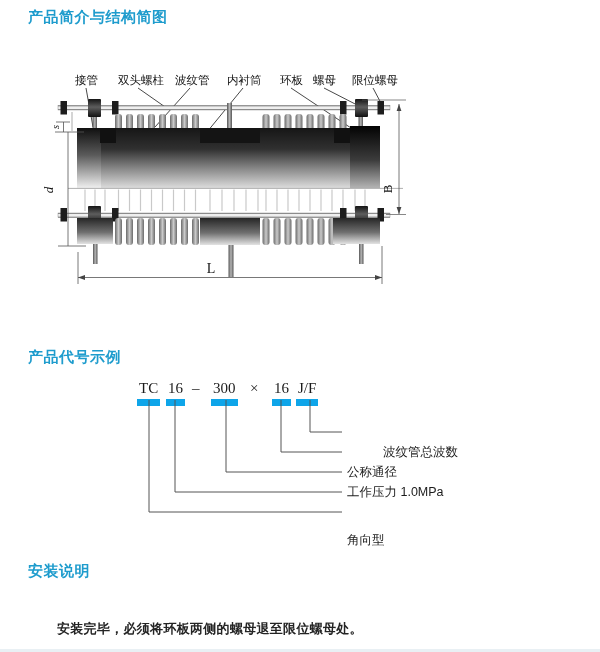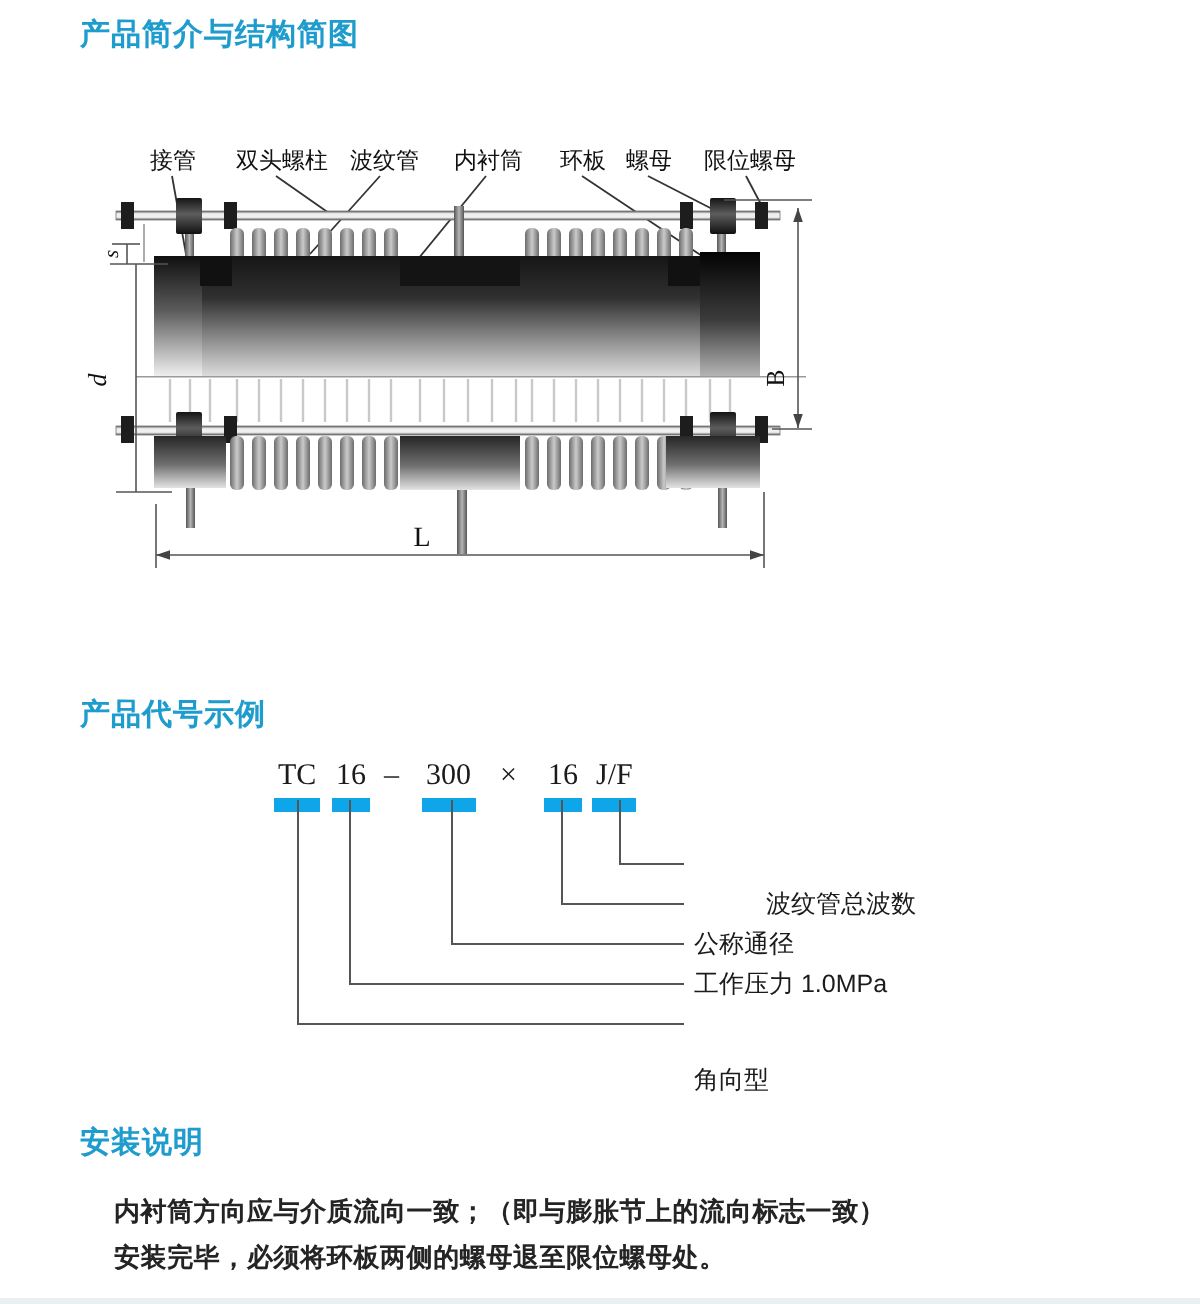--- a/index.html
+++ b/index.html
@@ -1,18 +1,18 @@
 <!DOCTYPE html>
 <html><head>
 <meta charset="utf-8">
 <style>
   html,body{margin:0;padding:0;background:#fff;}
   .page{position:relative;width:600px;height:652px;background:#ffffff;overflow:hidden;
         font-family:"Liberation Sans",sans-serif;color:#222;}
-  .sec-title{position:absolute;left:40px;color:#1e9ccd;font-size:15px;font-weight:bold;
+  .sec-title{position:absolute;left:28px;color:#1e9ccd;font-size:15px;font-weight:bold;
              letter-spacing:.5px;white-space:nowrap;text-align:right;}
   .code-part{position:absolute;top:380px;font-family:"Liberation Serif",serif;font-size:15px;
              color:#1b1b1b;white-space:nowrap;}
   .code-part.u{border-bottom:7px solid #0ea5e9;padding:0 2px 2px 2px;}
   .callout{position:absolute;left:347px;height:16px;font-size:12.5px;font-weight:500;
            color:#1b1b1b;white-space:nowrap;}
   .instr{position:absolute;left:57px;font-size:13px;font-weight:600;color:#242424;
          white-space:nowrap;letter-spacing:.3px;}
   .bottom-edge{position:absolute;left:0;bottom:0;width:600px;height:3px;background:#e9f0f4;}
   svg text{user-select:none;}
@@ -260,17 +260,16 @@
       <path d="M310,400 V432 H342"></path>
     </g>
   </svg>
 
   <div class="callout" style="top:444px;margin-left:36px;">波纹管总波数</div>
   <div class="callout" style="top:464px;">公称通径</div>
   <div class="callout" style="top:484px;">工作压力 1.0MPa</div>
   <div class="callout" style="top:532px;">角向型</div>
 
   <div class="sec-title" style="top:562px;">安装说明</div>
-  <div class="instr" style="top:597px;">内衬筒方向应与介质流向一致；（即与膨胀节上的流向标志一致）</div>
   <div class="instr" style="top:620px;">安装完毕，必须将环板两侧的螺母退至限位螺母处。</div>
 
   <div class="bottom-edge"></div>
 </div>
 
 </body></html>

